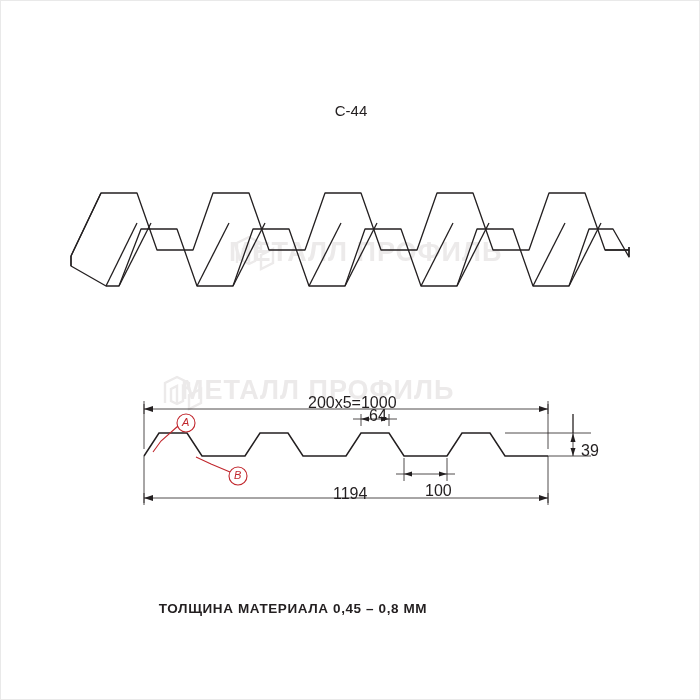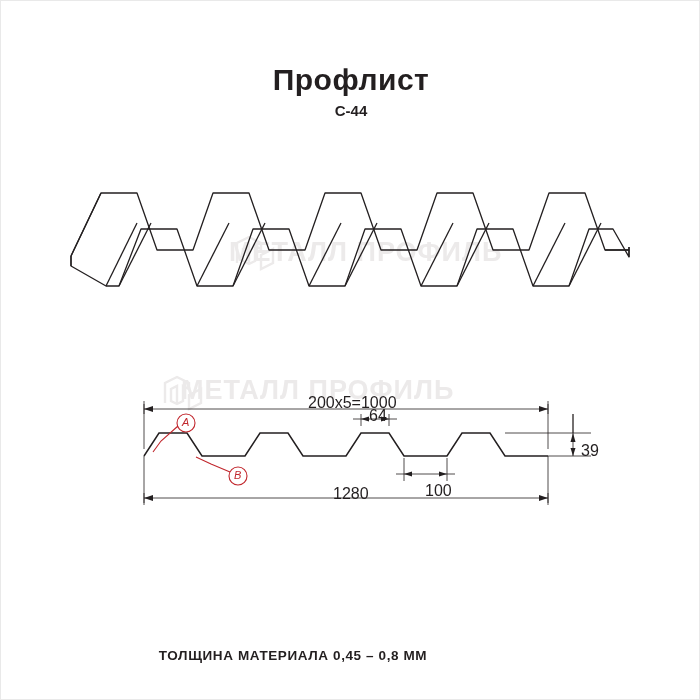--- a/index.html
+++ b/index.html
@@ -32,26 +32,26 @@
     letter-spacing: 0.5px;
     color: #231f20;
   }
   .subtitle {
     position: absolute;
     top: 101px;
     left: 0;
     width: 700px;
     text-align: center;
     font-size: 15px;
-    font-weight: bold;
+    font-weight: normal;
     color: #231f20;
   }
   .footer-note {
     position: absolute;
-    top: 647px;
+    top: 600px;
     left: 0;
     width: 584px;
     text-align: center;
     font-size: 13.5px;
     font-weight: bold;
     letter-spacing: 0.6px;
     color: #231f20;
   }
   .svg-layer {
     position: absolute;
@@ -100,21 +100,20 @@
     <path d="M28 22 L40 16 L40 30 L28 36 Z" fill="none" stroke="#eceaea" stroke-width="2.4"></path>
   </svg>
   <div class="wm wm1">МЕТАЛЛ ПРОФИЛЬ</div>
 
   <svg class="wm-logo wm-logo2" viewBox="0 0 46 40">
     <path d="M4 30 L4 10 L16 4 L28 10 L28 16 L22 13 L22 28 L16 31 L10 28 L10 16 L16 13 L16 31" fill="none" stroke="#eceaea" stroke-width="2.4"></path>
     <path d="M28 22 L40 16 L40 30 L28 36 Z" fill="none" stroke="#eceaea" stroke-width="2.4"></path>
   </svg>
   <div class="wm wm2">МЕТАЛЛ ПРОФИЛЬ</div>
 
-  <div class="title">Профлист</div>
   <div class="subtitle">C-44</div>
 
   <svg class="svg-layer" width="700" height="700" viewBox="0 0 700 700">
     <g fill="none" stroke="#231f20" stroke-width="1.3" stroke-linejoin="round">
 
       <path d="M70 255
                L70 265
                L105 285
                L118 285
                L140 228
@@ -251,21 +250,21 @@
       <circle cx="185" cy="422" r="9"></circle>
       <path d="M177 425 L160 440 L152 451"></path>
       <circle cx="237" cy="475" r="9"></circle>
       <path d="M229 471 L210 463 L195 456"></path>
     </g>
   </svg>
 
   <div class="dim-text" style="top:393px; left:307px;">200x5=1000</div>
   <div class="dim-text" style="top:406px; left:368px;">64</div>
   <div class="dim-text" style="top:481px; left:424px;">100</div>
-  <div class="dim-text" style="top:484px; left:332px;">1280</div>
+  <div class="dim-text" style="top:484px; left:332px;">1194</div>
   <div class="dim-text" style="top:441px; left:580px;">39</div>
 
   <div class="cap-letter" style="top:415px; left:181px;">A</div>
   <div class="cap-letter" style="top:468px; left:233px;">B</div>
 
   <div class="footer-note">ТОЛЩИНА МАТЕРИАЛА 0,45 – 0,8 ММ</div>
 
 </div>
 
 </body></html>

